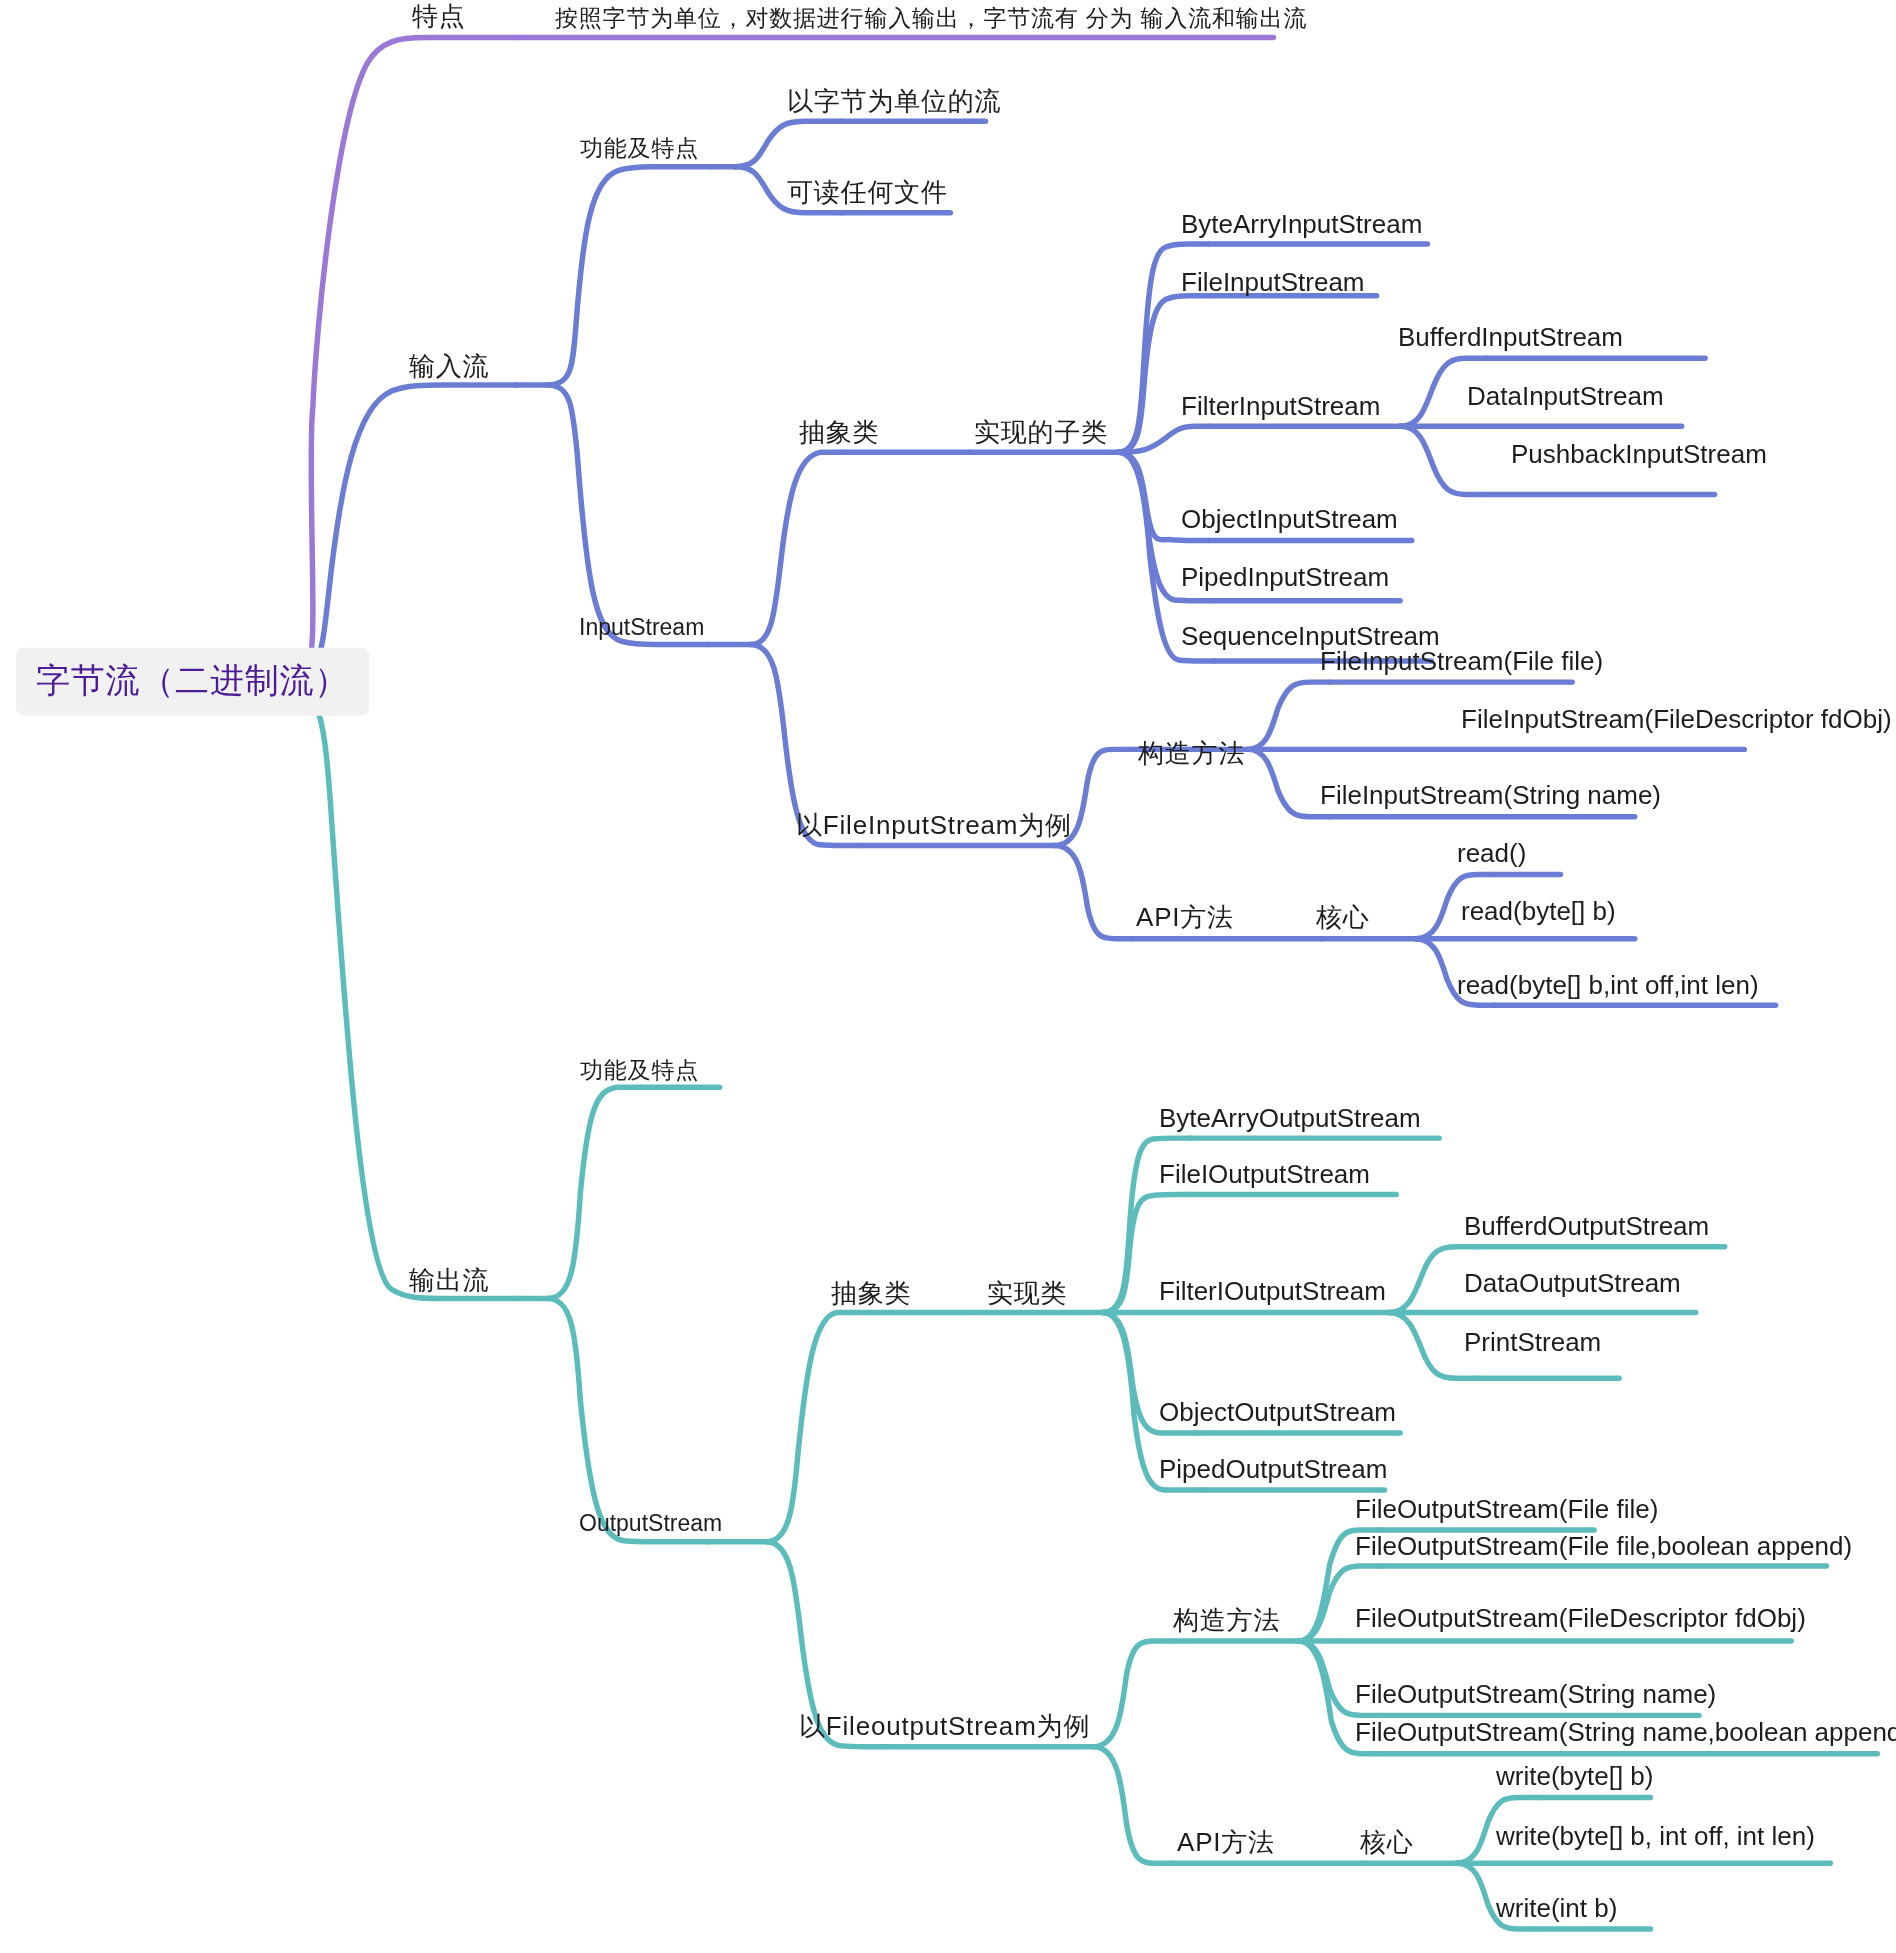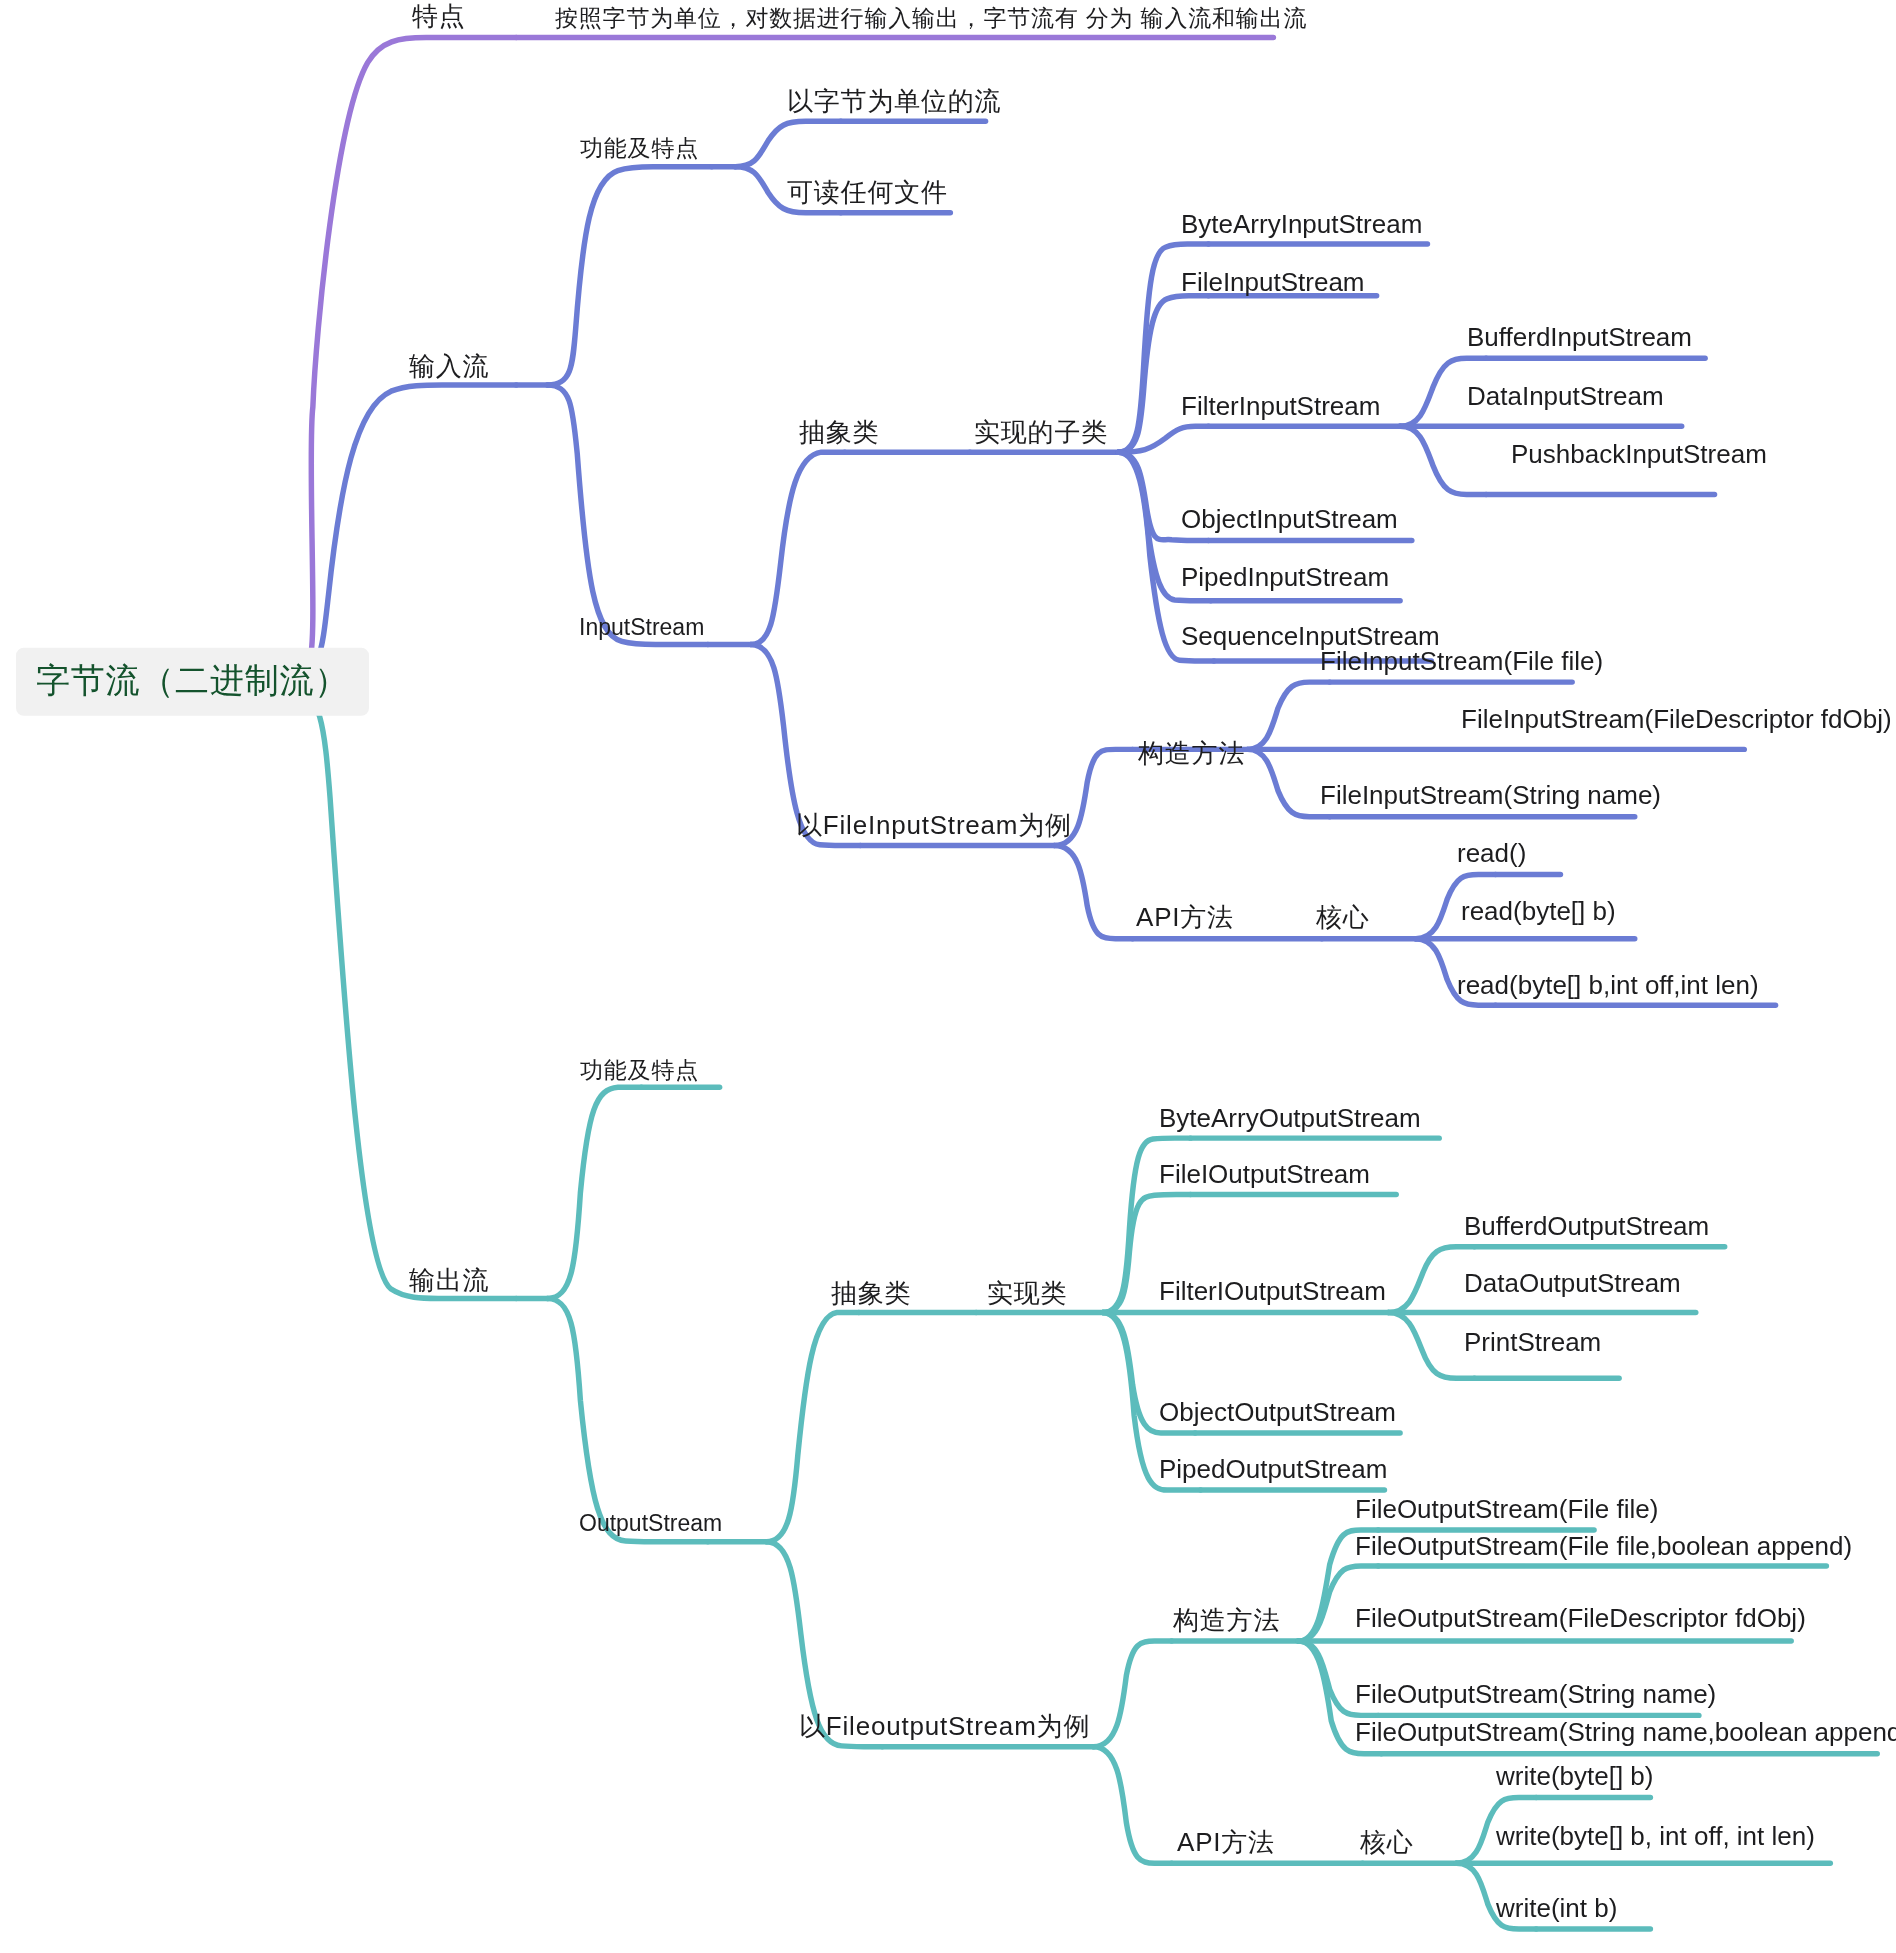--- a/index.html
+++ b/index.html
@@ -26,21 +26,21 @@
     color:#1d1d1f;
     line-height:1.1;
     transform:translateY(-100%);
   }
   .node-root{
     transform:translateY(-50%);
     background:#f1f1f1;
     border-radius:7.8px;
     padding:14px 20.3px 17px 20.3px;
     font-size:34px;
-    color:#14532d;
+    color:#4c1d95;
     letter-spacing:0.8px;
   }
   .lvl1{font-size:26px;}
   .lvl2{font-size:23px;}
   .lvl3{font-size:26px;}
   .lvl4{font-size:26px;}
   .lvl5{font-size:26px;}
   .cn{letter-spacing:0.8px;}
 </style>
 </head>
@@ -248,21 +248,21 @@
   <div class="node lvl3 cn" style="left:787px; top:207px;">可读任何文件</div>
 
   <div class="node lvl2" style="left:579px; top:640px;">InputStream</div>
 
   <div class="node lvl3 cn" style="left:799px; top:447px;">抽象类</div>
   <div class="node lvl4 cn" style="left:974px; top:447px;">实现的子类</div>
 
   <div class="node lvl5" style="left:1181px; top:239px;">ByteArryInputStream</div>
   <div class="node lvl5" style="left:1181px; top:297px;">FileInputStream</div>
   <div class="node lvl5" style="left:1181px; top:421px;">FilterInputStream</div>
-  <div class="node lvl5" style="left:1467px; top:352px;">BufferdInputStream</div>
+  <div class="node lvl5" style="left:1398px; top:352px;">BufferdInputStream</div>
   <div class="node lvl5" style="left:1467px; top:411px;">DataInputStream</div>
   <div class="node lvl5" style="left:1467px; top:469px;margin-left:44px;">PushbackInputStream</div>
   <div class="node lvl5" style="left:1181px; top:534px;">ObjectInputStream</div>
   <div class="node lvl5" style="left:1181px; top:592px;">PipedInputStream</div>
   <div class="node lvl5" style="left:1181px; top:651px;">SequenceInputStream</div>
 
   <div class="node lvl3 cn" style="left:796px; top:840px;text-align:center;">以FileInputStream为例</div>
 
   <div class="node lvl4 cn" style="left:1138px; top:768px;">构造方法</div>
   <div class="node lvl5" style="left:1320px; top:676px;">FileInputStream(File file)</div>

